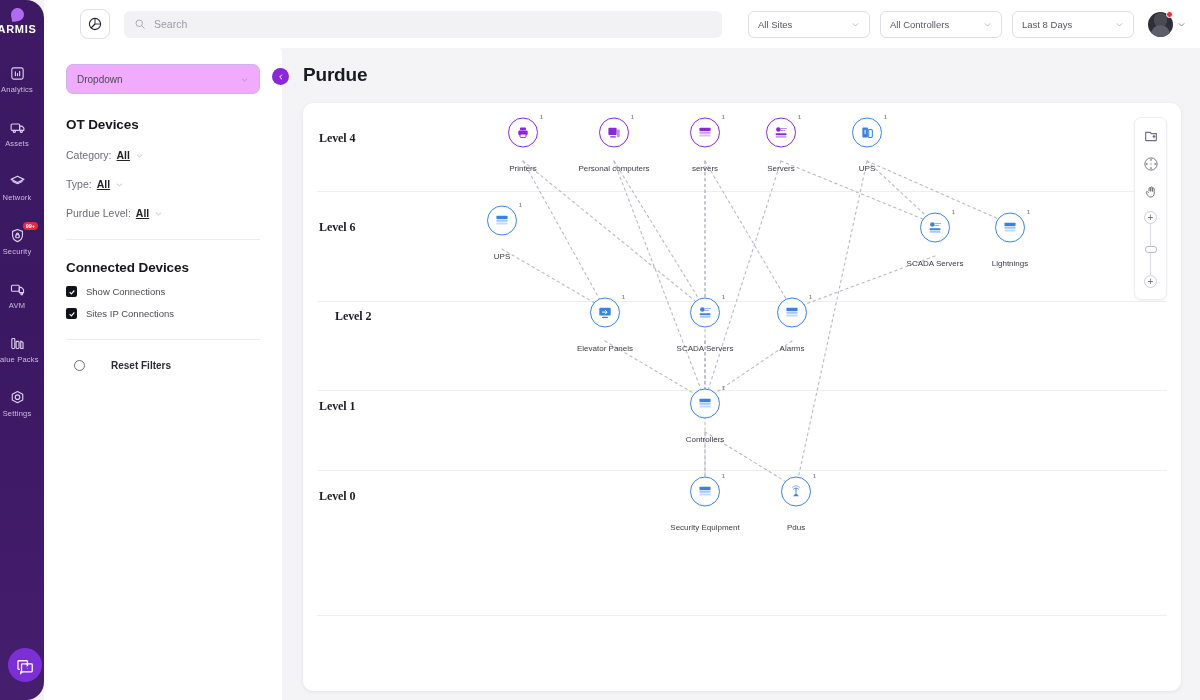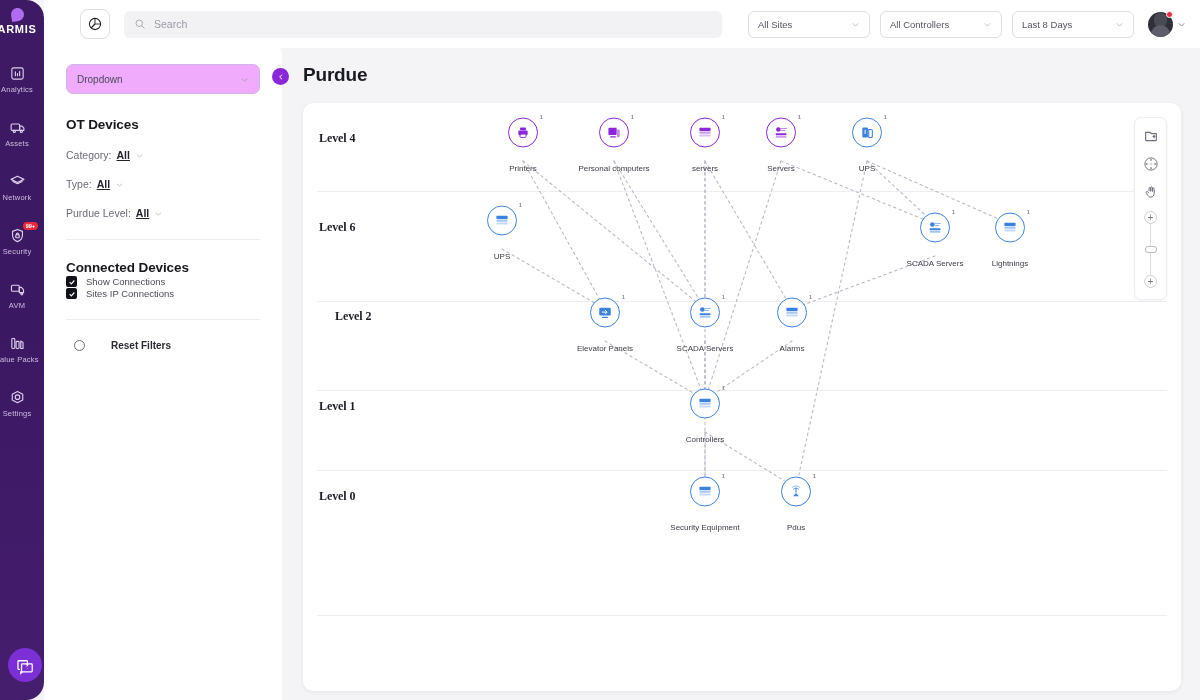--- a/index.html
+++ b/index.html
@@ -142,21 +142,21 @@
   .filter-row {
     display:flex; align-items:center; gap:5px;
     margin-top:17px; font-size:10.5px; color:#6b6b76; cursor:pointer;
   }
   .filter-row .fval { color:#22222b; font-weight:700;text-decoration:underline; }
   .filter-row .chev { opacity:.6; display:flex; }
   .hr { height:1px; background:#ebebf0; margin:20px 0 0 0; }
   .panel h3.sec { margin-top:20px; }
   .chk-row {
     display:flex; align-items:center; gap:9px;
-    margin-top:1px; font-size:9.5px; color:#4b4b55; cursor:pointer;
+    margin-top:11px; font-size:9.5px; color:#4b4b55; cursor:pointer;
   }
   .chk {
     width:11px; height:11px; border-radius:2px; background:#111119;
     display:flex; align-items:center; justify-content:center; flex:0 0 auto;
   }
   .chk svg { width:8px; height:8px; }
   .reset-row {
     display:flex; align-items:center; gap:26px;
     margin-top:20px; margin-left:8px; font-size:10px; color:#2b2b33;
     font-weight:600; cursor:pointer;

